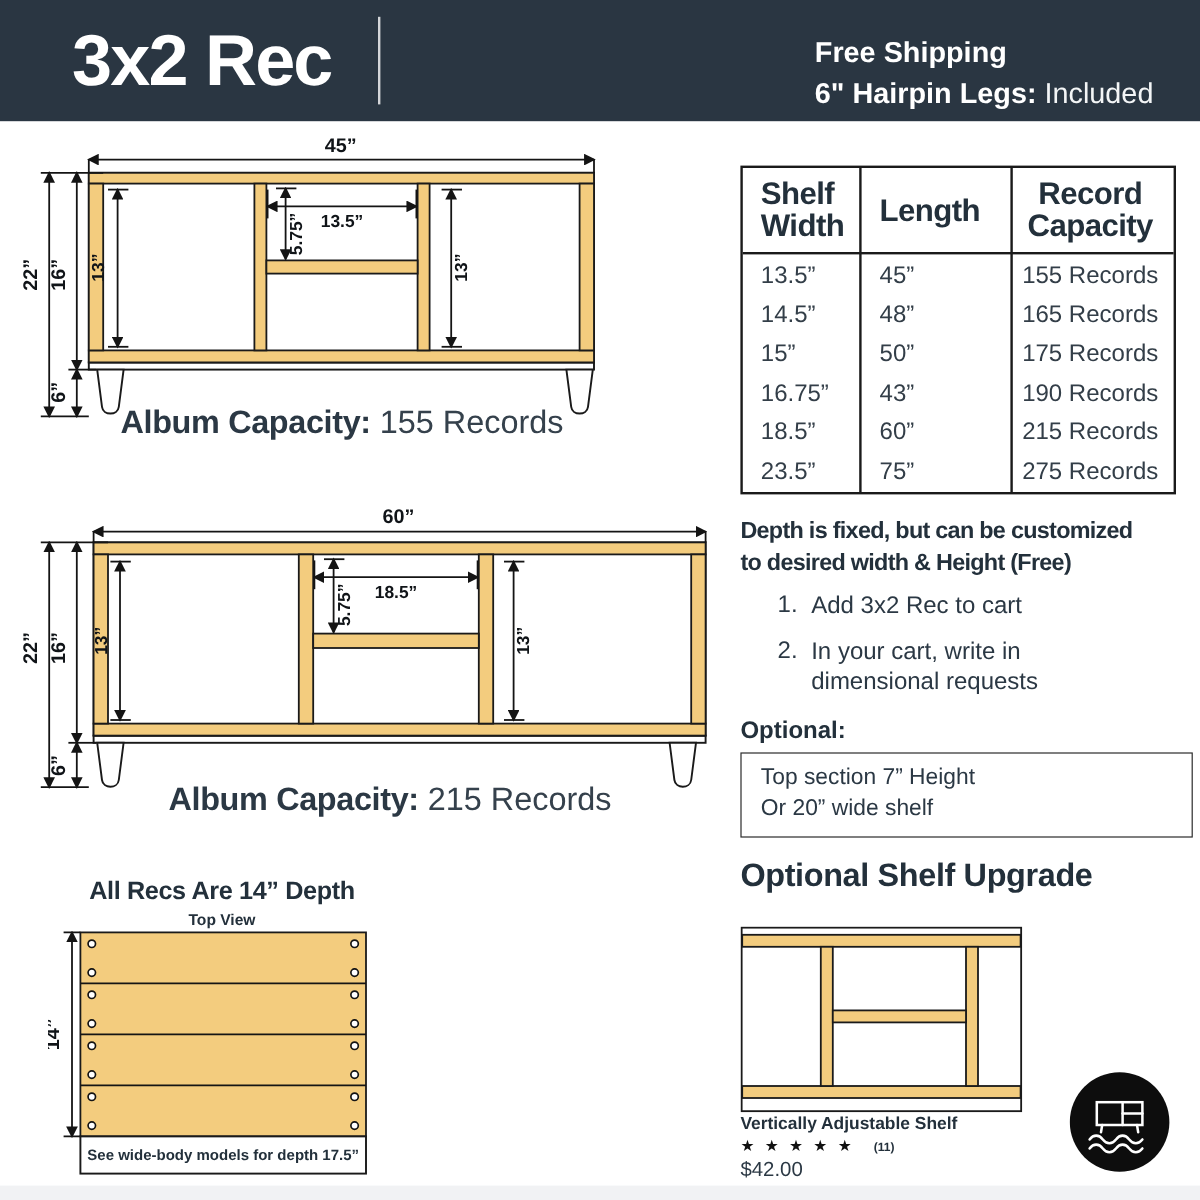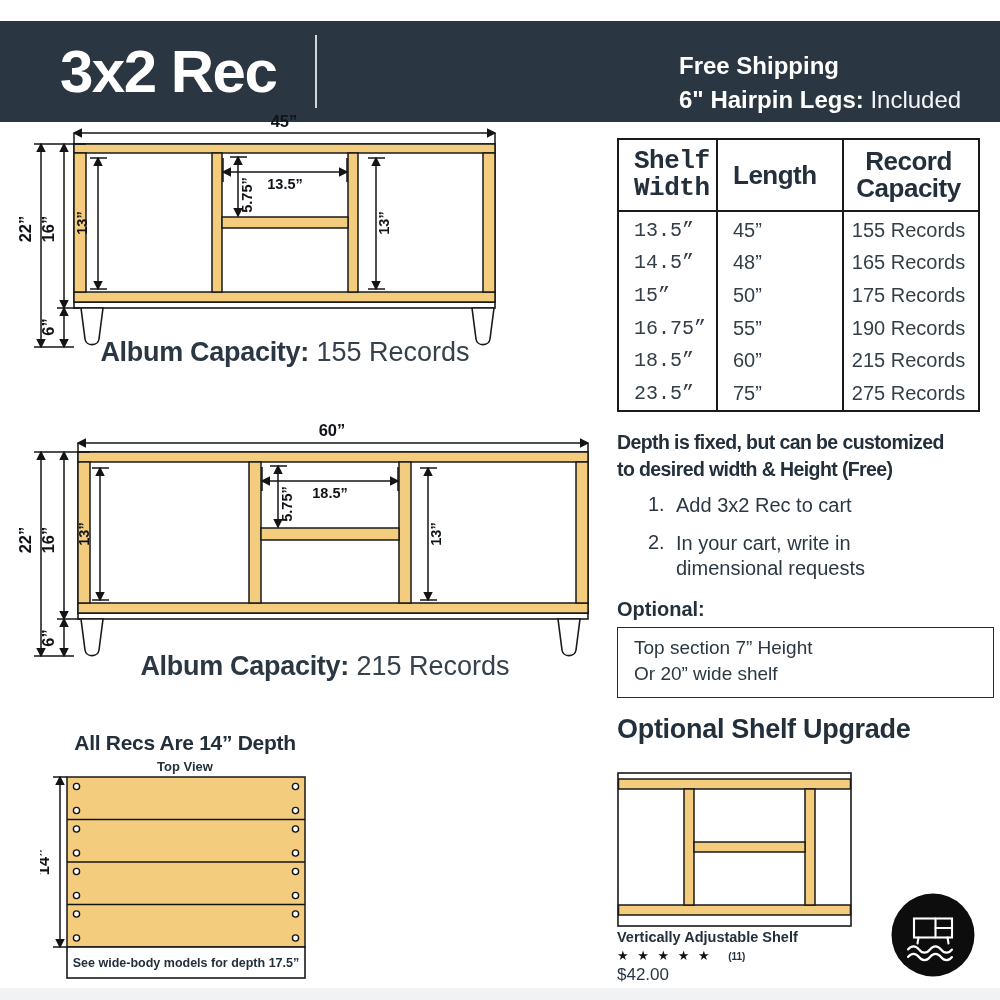--- a/index.html
+++ b/index.html
@@ -1,39 +1,39 @@
 <!DOCTYPE html>
 <html style="--header_bg: #2A3642; --wood: #F3CC7E; --outline: #1A1A1A; --ink: #23303B;"><head>
 <meta charset="utf-8">
 <style>
   html,body{margin:0;padding:0;}
   body{width:1000px;height:1000px;position:relative;background:#ffffff;
        font-family:"Liberation Sans","DejaVu Sans",sans-serif;color:#2B3844;overflow:hidden;}
   .abs{position:absolute;}
   
-  .hdr{left:0;top:0;width:1000px;height:101px;background:var(--header_bg,#2A3642);margin-top:21px;}
+  .hdr{left:0;top:0;width:1000px;height:101px;background:var(--header_bg,#2A3642);}
   .hdr-title{left:60px;top:0;height:101px;line-height:101px;font-size:60px;font-weight:700;
              letter-spacing:-1.5px;color:#FFFFFF;}
   .hdr-sep{left:315px;top:14px;width:2px;height:73px;background:rgba(255,255,255,0.8);}
   .hdr-line{font-size:24px;line-height:34px;color:#F3F5F6;white-space:nowrap;}
   .hdr-line b{font-weight:700;color:#FFFFFF;}
   .hdr-colA{left:345px;top:28px;}
   .hdr-colB{left:679px;top:28px;}
   
   .caption{font-size:27px;text-align:center;color:#35414C;white-space:nowrap;}
   .caption b{font-weight:700;color:#2B3844;letter-spacing:-0.3px;}
   .depth-title{font-size:21px;font-weight:700;text-align:center;color:#23303B;letter-spacing:-0.3px;}
   .depth-sub{font-size:13px;font-weight:700;text-align:center;color:#23303B;}
   
   .table{left:617px;top:138px;width:363px;height:274px;border:2px solid #1A1A1A;box-sizing:border-box;}
   .vline{position:absolute;top:0;bottom:0;width:2px;background:#1A1A1A;}
   .thead{display:flex;height:70px;border-bottom:2px solid #1A1A1A;box-sizing:content-box;}
   .th{display:flex;align-items:center;font-size:26px;font-weight:700;line-height:27px;
       color:#23303B;letter-spacing:-0.5px;}
-  .tc1{width:97px;padding-left:15px;box-sizing:border-box;font-family:Liberation Mono, monospace;}
+  .tc1{width:97px;padding-left:15px;box-sizing:border-box;}
   .tc2{width:123px;padding-left:17px;box-sizing:border-box;}
   .tc3{flex:1;justify-content:center;text-align:center;border-radius:31px;}
   .tbody{display:flex;flex-direction:column;justify-content:space-around;height:196px;padding:2px 0;}
   .tr{display:flex;font-size:20px;color:#333E48;}
   .td{display:flex;align-items:center;}
   
   .cust-h{font-size:19.5px;font-weight:700;color:#23303B;letter-spacing:-0.6px;white-space:nowrap;}
   .step{display:flex;font-size:20px;color:#2B3844;}
   .step-num{width:28px;}
   .step-text{width:228px;line-height:25px;}
@@ -231,21 +231,21 @@
         <div class="td tc2">48”</div>
         <div class="td tc3">165 Records</div>
       </div>
     <div class="tr">
         <div class="td tc1">15”</div>
         <div class="td tc2">50”</div>
         <div class="td tc3">175 Records</div>
       </div>
     <div class="tr">
         <div class="td tc1">16.75”</div>
-        <div class="td tc2">55”</div>
+        <div class="td tc2">43”</div>
         <div class="td tc3">190 Records</div>
       </div>
     <div class="tr">
         <div class="td tc1">18.5”</div>
         <div class="td tc2">60”</div>
         <div class="td tc3">215 Records</div>
       </div>
     <div class="tr">
         <div class="td tc1">23.5”</div>
         <div class="td tc2">75”</div>

